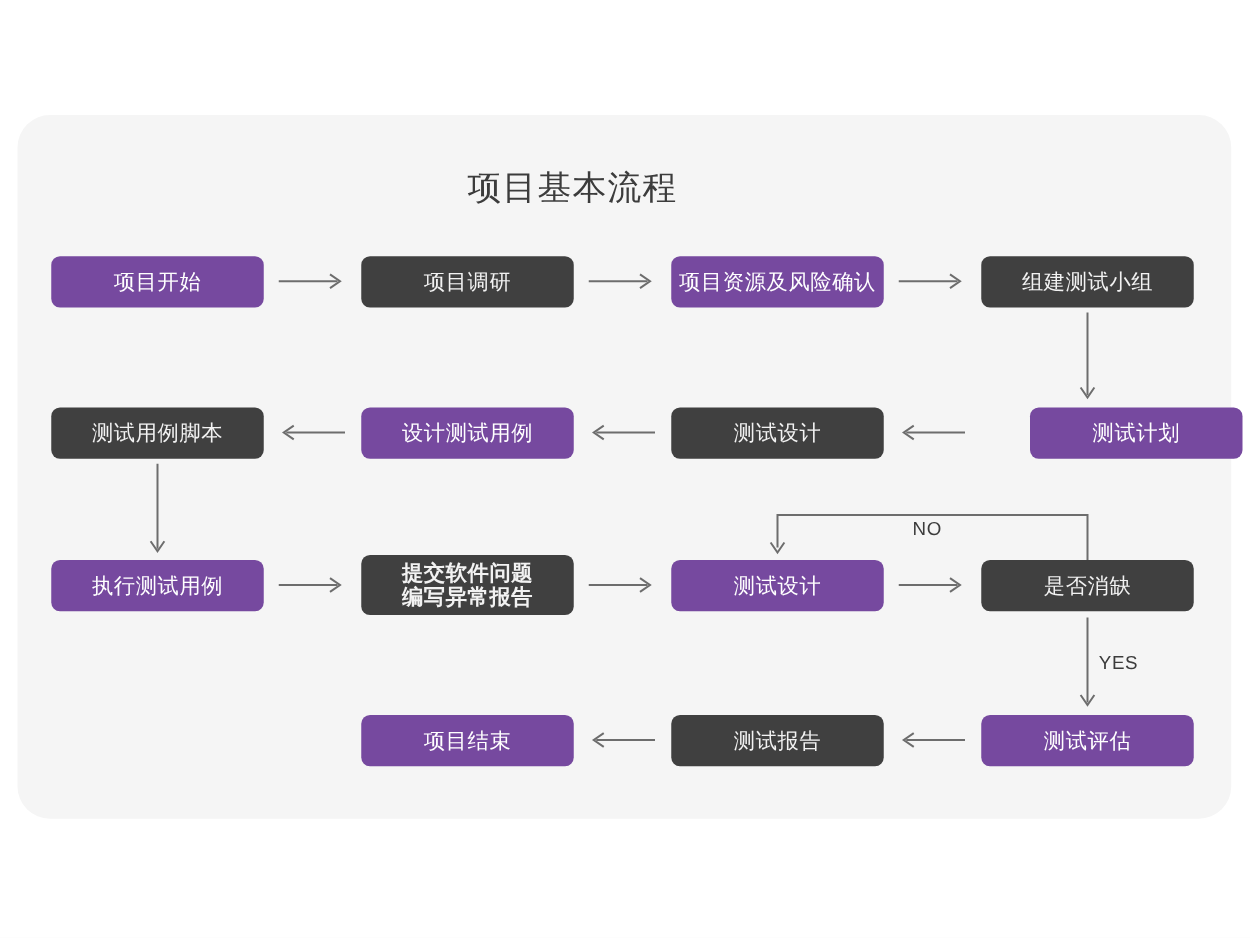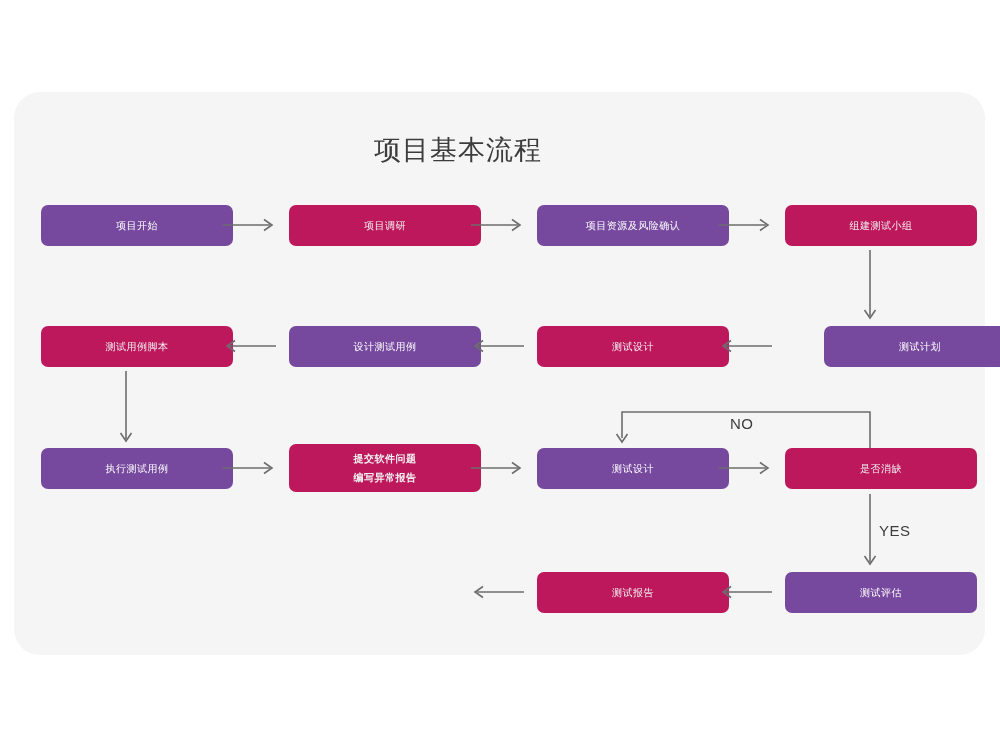--- a/index.html
+++ b/index.html
@@ -38,36 +38,36 @@
     text-align: center;
     font-size: 27px;
     line-height: 34px;
     color: #3c3c3c;
     letter-spacing: 1px;
     font-weight: normal;
   }
 
   .node {
     position: absolute;
-    width: 192px;
+    width: 170px;
     height: 41px;
     border-radius: 7px;
     display: flex;
     align-items: center;
     justify-content: center;
     text-align: center;
-    font-size: 10px;
+    font-size: 17px;
     line-height: 19px;
     letter-spacing: 0.5px;
     color: #ffffff;
     white-space: pre-line;
     user-select: none;
   }
   .node.purple { background: #76499f; }
-  .node.gray   { background: #be185d; color: #f2f2f2; }
+  .node.gray   { background: #404040; color: #f2f2f2; }
   .node.tall   { height: 48px; }
 
   
   .arrow-h {
     position: absolute;
     height: 14px;
     display: block;
   }
   .arrow-h svg { display: block; overflow: visible; }
 
@@ -205,20 +205,21 @@
   <div class="node gray" style="left:785px; top:448px;">是否消缺</div>
 
   <span class="arrow-v" style="left:862px; top:494px;">
     <svg width="16" height="76" viewBox="0 0 16 76">
       <path d="M8 0 V68" stroke="#6d6d6d" stroke-width="1.6" fill="none"></path>
       <path d="M2.5 62 L8 70 L13.5 62" stroke="#6d6d6d" stroke-width="1.6" fill="none"></path>
     </svg>
   </span>
   <div class="edge-label" style="left:879px; top:522px;">YES</div>
 
+  <div class="node purple" style="left:289px; top:572px;">项目结束</div>
 
   <span class="arrow-h" style="left:470px; top:585px;">
     <svg width="56" height="14" viewBox="0 0 56 14">
       <path d="M7 7 H54" stroke="#6d6d6d" stroke-width="1.6" fill="none"></path>
       <path d="M13 1.5 L5 7 L13 12.5" stroke="#6d6d6d" stroke-width="1.6" fill="none"></path>
     </svg>
   </span>
 
   <div class="node gray" style="left:537px; top:572px;">测试报告</div>
 

